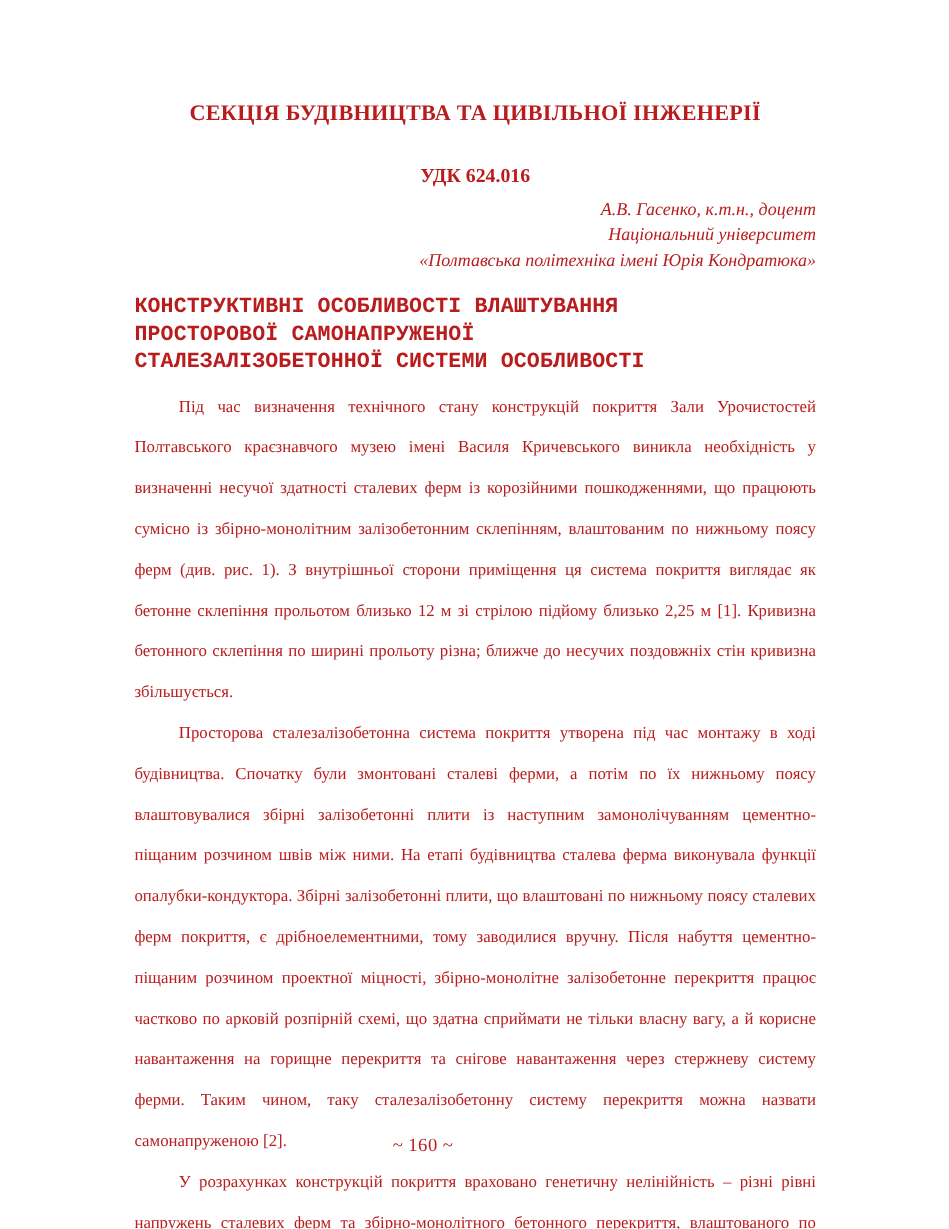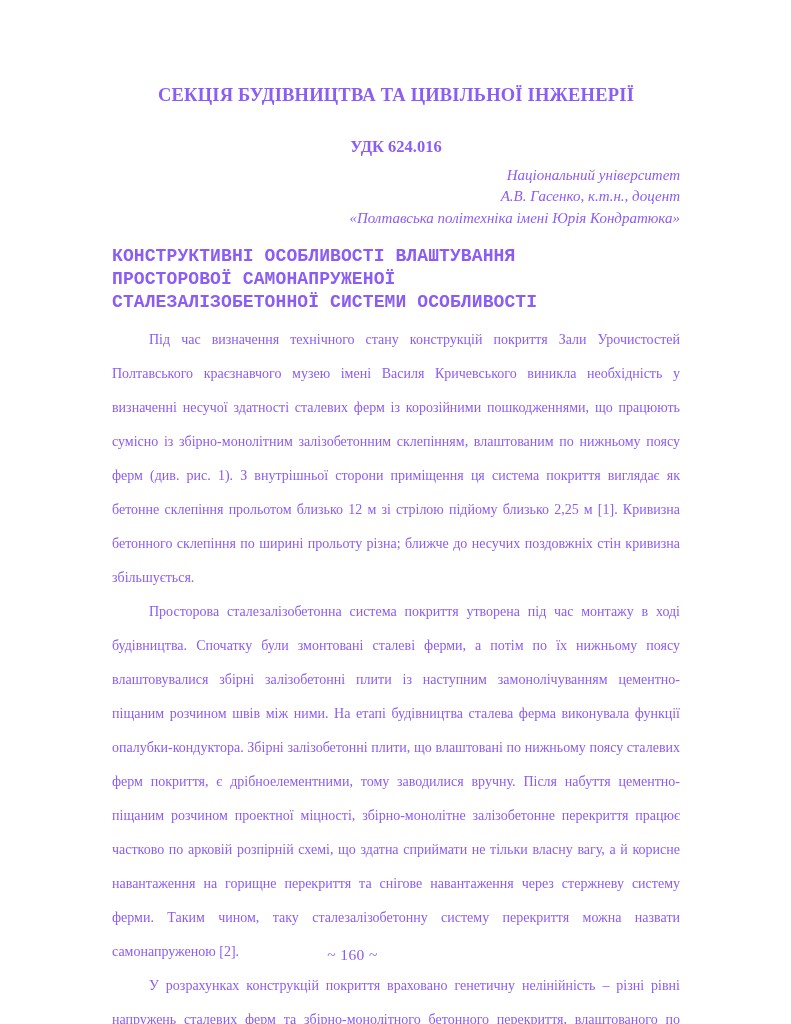--- a/index.html
+++ b/index.html
@@ -8,21 +8,21 @@
     padding: 0;
     background: #ffffff;
   }
   .page {
     position: relative;
     width: 705px;
     height: 1024px;
     background: #ffffff;
     overflow: hidden;
     font-family: "Liberation Serif", "DejaVu Serif", serif;
-    color: #8b5cf6;
+    color: #b91c1c;
     box-sizing: border-box;
   }
   .content {
     position: absolute;
     left: 112px;
     top: 0;
     width: 568px;
   }
 
   
@@ -109,22 +109,22 @@
 
 <div class="page">
 
   <div class="content">
 
     <h1 class="section-heading">СЕКЦІЯ БУДІВНИЦТВА ТА ЦИВІЛЬНОЇ ІНЖЕНЕРІЇ</h1>
 
     <div class="udc">УДК 624.016</div>
 
     <div class="authors">
+      <span class="line">А.В. Гасенко, к.т.н., доцент</span>
       <span class="line">Національний університет</span>
-      <span class="line">А.В. Гасенко, к.т.н., доцент</span>
       <span class="line">«Полтавська політехніка імені Юрія Кондратюка»</span>
     </div>
 
     <h2 class="article-title">
       <span class="line">КОНСТРУКТИВНІ ОСОБЛИВОСТІ ВЛАШТУВАННЯ</span>
       <span class="line">ПРОСТОРОВОЇ САМОНАПРУЖЕНОЇ</span>
       <span class="line">СТАЛЕЗАЛІЗОБЕТОННОЇ СИСТЕМИ ОСОБЛИВОСТІ</span>
     </h2>
 
     <div class="body-text">

